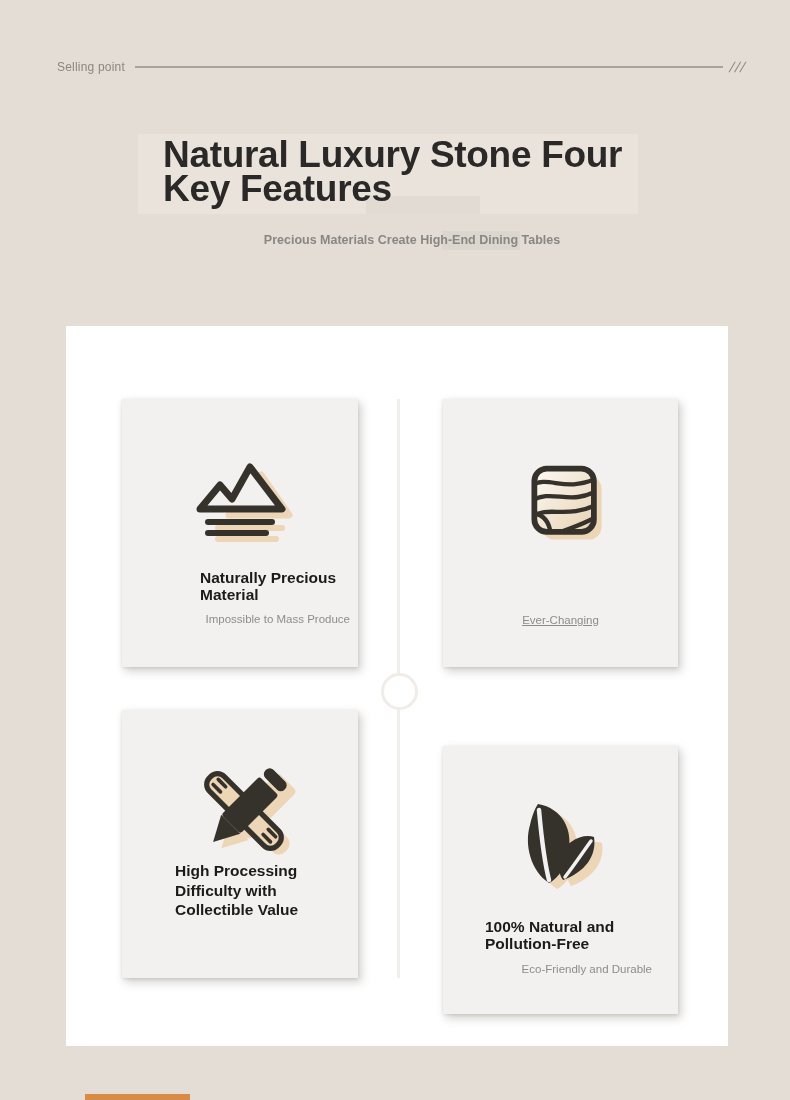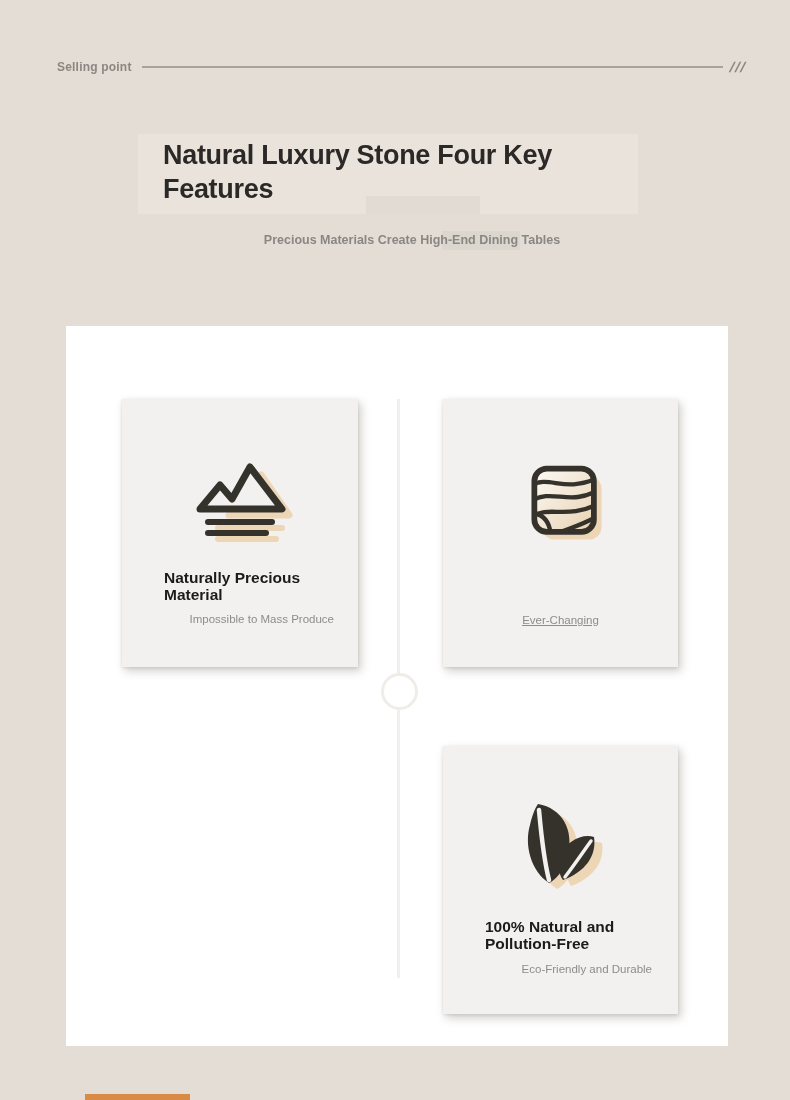--- a/index.html
+++ b/index.html
@@ -1,30 +1,30 @@
 <!DOCTYPE html>
 <html><head>
 <meta charset="utf-8">
 <style>
   * { margin:0; padding:0; box-sizing:border-box; }
   html,body { width:790px; height:1100px; }
   body { font-family:"Liberation Sans", sans-serif; background:#e3ddd5; overflow:hidden; }
   #page { position:relative; width:790px; height:1100px; background:#e3ddd5; }
 
   
-  .eyebrow-row { position:absolute; left:57px; top:59px; right:44px; display:flex; align-items:center;font-weight:bold; }
+  .eyebrow-row { position:absolute; left:57px; top:59px; right:44px; display:flex; align-items:center; }
   .eyebrow-label { font-size:12px; color:#8b8681; letter-spacing:.2px; white-space:nowrap; }
   .eyebrow-line { flex:1; height:2px; background:#a8a29b; margin:0 7px 0 10px; }
   .eyebrow-slashes { font-size:14px; color:#8b8681; font-style:italic; letter-spacing:1.5px; transform:skewX(-8deg); }
 
   
   .deco-light { position:absolute; left:138px; top:134px; width:500px; height:80px; background:#e9e3db; }
   .deco-dark1 { position:absolute; left:366px; top:196px; width:114px; height:18px; background:rgba(0,0,0,0.032); }
   .deco-dark2 { position:absolute; left:442px; top:231px; width:78px; height:19px; background:rgba(0,0,0,0.032); }
-  .hero-title { position:absolute; left:163px; top:138px; width:478px; font-size:27px; line-height:34px;
+  .hero-title { position:absolute; left:163px; top:138px; width:478px; font-size:37px; line-height:34px;
                 font-weight:bold; color:#2b2927; letter-spacing:-0.3px; z-index:2; }
   .hero-subtitle { position:absolute; left:0; right:0; top:233px; text-align:center; transform:translateX(17px);
                    font-size:12.5px; font-weight:bold; color:#8a8683; z-index:2; }
 
   
   .panel { position:absolute; left:66px; top:326px; width:662px; height:720px; background:#ffffff; }
   .divider-v { position:absolute; left:397px; top:399px; width:3px; height:579px; background:#f1efec; }
   .node-circle { position:absolute; left:381px; top:673px; width:37px; height:37px; border-radius:50%;
                  border:3px solid #f0ede9; background:#ffffff; }
 
@@ -33,25 +33,25 @@
           box-shadow:3px 4px 9px rgba(110,104,96,0.32), 0 1px 3px rgba(110,104,96,0.18); }
   .card1 { left:122px; top:399px; width:236px; height:268px; }
   .card2 { left:443px; top:399px; width:235px; height:268px; }
   .card3 { left:122px; top:710px; width:236px; height:268px; }
   .card4 { left:443px; top:746px; width:235px; height:268px; }
   .card-icon { position:absolute; left:70px; top:48px; width:104px; height:106px; }
   .card2 .card-icon { left:76px; top:58px; width:96px; height:96px; }
   .card4 .card-icon { left:62px; top:50px; width:100px; height:100px; }
   .card-title { position:absolute; left:42px; right:16px; font-size:15.5px; line-height:17px;
                 font-weight:bold; color:#1d1b19; }
-  .card1 .card-title, .card2 .card-title { top:170px; }
+  .card1 .card-title, .card2 .card-title { top:170px;margin-left:36px; }
   .card3 .card-title { top:151px; left:53px; width:128px; right:auto; line-height:19.5px; }
   .card4 .card-title { top:172px; }
   .card-sub { position:absolute; font-size:11.5px; color:#8f8c89; }
-  .card1 .card-sub { top:214px; right:24px; text-align:left; }
+  .card1 .card-sub { top:214px; right:8px; text-align:left; }
   .card2 .card-sub { top:215px; left:0; right:0; text-align:center;text-decoration:underline; }
   .card4 .card-sub { top:217px; right:26px; text-align:left; }
 
   
   .accent-bar { position:absolute; left:85px; top:1094px; width:105px; height:6px; background:#d98a44; }
 </style>
 </head>
 <body>
 
 <div id="page">
@@ -108,20 +108,40 @@
         <path d="M12 30 C 32 18, 46 38, 82 22"></path>
         <path d="M12 46 C 36 32, 52 52, 84 34"></path>
         <path d="M14 62 C 32 50, 50 66, 84 48"></path>
         <path d="M34 82 C 50 74, 66 72, 84 60"></path>
         <path d="M14 58 Q 32 61 33 82"></path>
       </g>
     </svg>
     <div class="card-sub">Ever-Changing</div>
   </div>
 
+  <div class="card card3">
+    <svg class="card-icon" viewBox="0 0 100 100">
+      <g transform="translate(8,6) rotate(45 50 50)" fill="#ecd6b6">
+        <rect x="4" y="40" width="92" height="20" rx="9"></rect>
+        <rect x="37" y="2" width="26" height="66" rx="4"></rect>
+        <path d="M37 68 L50 92 L63 68 Z"></path>
+      </g>
+      <g transform="rotate(45 50 50)">
+        <rect x="4" y="40" width="92" height="20" rx="9" fill="#ecd6b6" stroke="#35322c" stroke-width="5"></rect>
+        <g stroke="#35322c" stroke-width="3.5" stroke-linecap="round">
+          <path d="M11 46 H21 M11 53 H21"></path>
+          <path d="M79 46 H89 M79 53 H89"></path>
+        </g>
+        <rect x="37" y="16" width="26" height="52" rx="3" fill="#35322c"></rect>
+        <rect x="37" y="2" width="26" height="11" rx="5" fill="#35322c"></rect>
+        <path d="M37 68 L50 92 L63 68 Z" fill="#35322c"></path>
+      </g>
+    </svg>
+    <div class="card-title">High Processing Difficulty with Collectible Value</div>
+  </div>
 
   <div class="card card4">
     <svg class="card-icon" viewBox="0 0 100 100">
       <g fill="#ecd6b6" transform="translate(8,6)">
         <path d="M33 8 C 57 12, 69 34, 63 58 C 59 76, 50 84, 44 87 C 26 75, 19 49, 25 29 C 27 20, 30 12, 33 8 Z"></path>
         <path d="M89 41 C 92 60, 80 76, 58 84 C 50 72, 54 54, 66 46 C 74 40, 83 39, 89 41 Z"></path>
       </g>
       <path d="M33 8 C 57 12, 69 34, 63 58 C 59 76, 50 84, 44 87 C 26 75, 19 49, 25 29 C 27 20, 30 12, 33 8 Z" fill="#35322c"></path>
       <path d="M44 84 C 38 60, 36 36, 34 14" stroke="#f2f1ef" stroke-width="4.5" fill="none" stroke-linecap="round"></path>
       <path d="M89 41 C 92 60, 80 76, 58 84 C 50 72, 54 54, 66 46 C 74 40, 83 39, 89 41 Z" fill="#35322c"></path>

